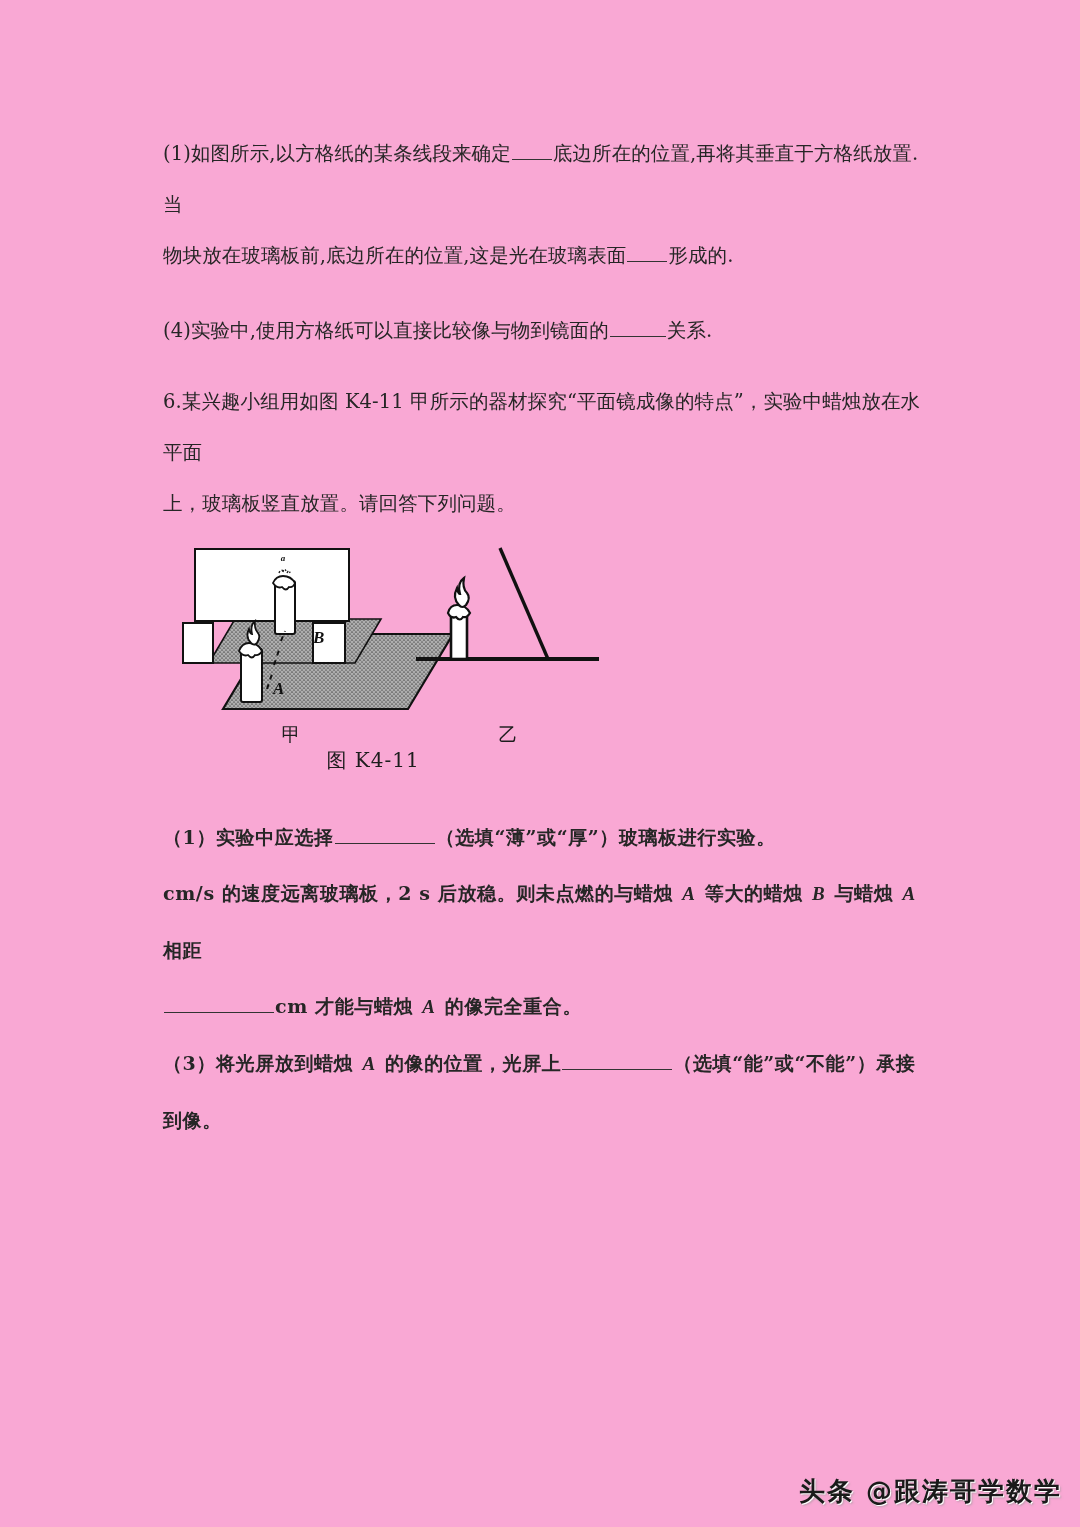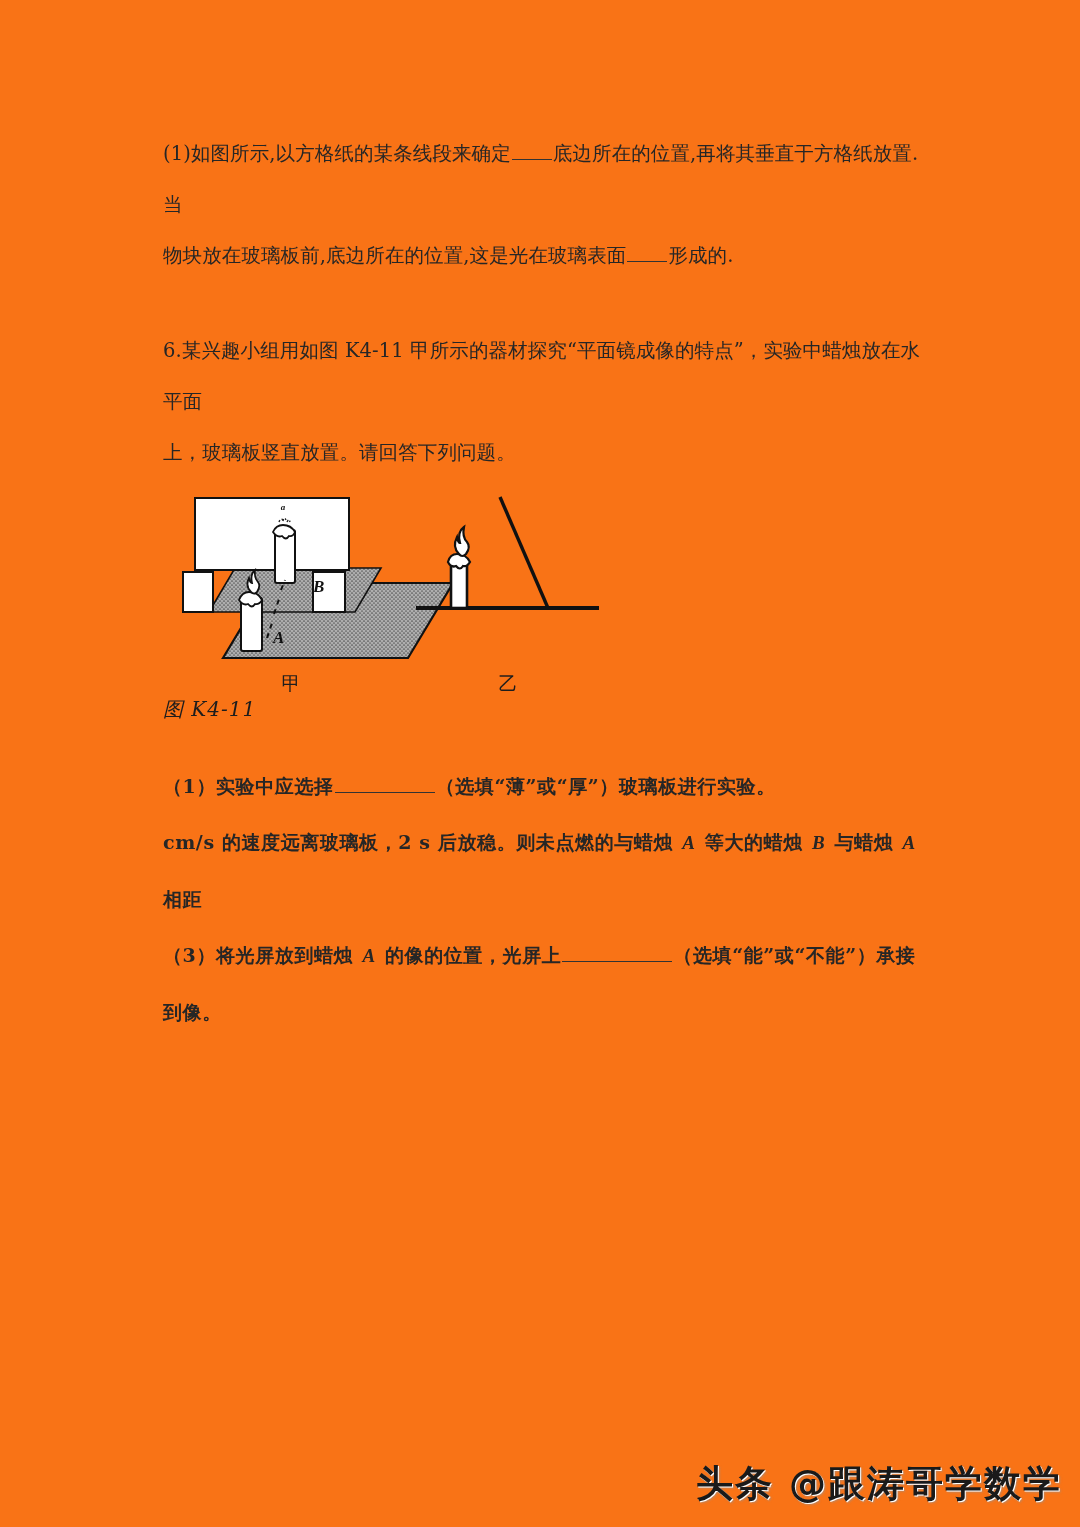--- a/index.html
+++ b/index.html
@@ -15,21 +15,21 @@
     font-family: "Liberation Serif", "DejaVu Serif", serif;
     color: #2a2a2a;
     overflow: hidden;
   }
 
   .page {
     position: absolute;
     left: 0; top: 0;
     width: 1080px;
     height: 1527px;
-    background: #f97316;
+    background: #f9a8d4;
   }
 
   .content {
     position: absolute;
     left: 163px;
     top: 128px;
     width: 764px;
   }
 
   
@@ -81,34 +81,33 @@
   
   .figure-wrap {
     position: relative;
     width: 764px;
     height: 250px;
     margin-top: 10px;
   }
   .figure-svg { display: block; }
 
   .fig-caption {
-    text-align: left;
+    text-align: center;
     font-size: 20px;
     font-family: "DejaVu Serif", "Liberation Serif", serif;
     color: #1d1d1d;
     letter-spacing: 1px;
-    font-style: italic;
   }
 
   
   .watermark {
     position: absolute;
     right: 18px;
     bottom: 18px;
-    font-size: 37px;
+    font-size: 26px;
     font-weight: bold;
     color: #1a1a1a;
     font-family: "DejaVu Sans", "Liberation Sans", sans-serif;
     letter-spacing: 2px;
     text-shadow: 1px 1px 0 #ffffff, 2px 2px 2px rgba(150,150,150,0.55);
     white-space: nowrap;
   }
 </style>
 </head>
 <body>
@@ -123,20 +122,23 @@
     </div>
 
     <div class="gap-sm"></div>
 
 
     <div class="gap-sm"></div>
 
 
     <div class="gap-sm"></div>
 
+    <div class="q-block">
+      <div class="para cjk"><span>(4)实验中,使用方格纸可以直接比较像与物到镜面的</span><span class="blank w56"></span><span>关系.</span></div>
+    </div>
 
     <div class="gap-md"></div>
 
     <div class="q-block">
       <div class="para cjk">6.某兴趣小组用如图 K4-11 甲所示的器材探究“平面镜成像的特点”，实验中蜡烛放在水平面</div>
       <div class="para cjk">上，玻璃板竖直放置。请回答下列问题。</div>
     </div>
 
     <div class="figure-wrap">
       <svg class="figure-svg" width="764" height="210" viewBox="0 0 764 210" xmlns="http://www.w3.org/2000/svg">
@@ -217,20 +219,21 @@
     </div>
 
     <div class="gap-md"></div>
 
     <div class="q-block">
       <div class="para wide cjk"><span>（1）实验中应选择</span><span class="blank w100"></span><span>（选填“薄”或“厚”）玻璃板进行实验。</span></div>
     </div>
 
     <div class="q-block">
       <div class="para wide cjk"><span>cm/s 的速度远离玻璃板，2 s 后放稳。则未点燃的与蜡烛 </span><span class="ital">A</span><span> 等大的蜡烛 </span><span class="ital">B</span><span> 与蜡烛 </span><span class="ital">A</span><span> 相距</span></div>
+      <div class="para wide cjk"><span class="blank w110"></span><span>cm 才能与蜡烛 </span><span class="ital">A</span><span> 的像完全重合。</span></div>
     </div>
 
     <div class="q-block">
       <div class="para wide cjk"><span>（3）将光屏放到蜡烛 </span><span class="ital">A</span><span> 的像的位置，光屏上</span><span class="blank w110"></span><span>（选填“能”或“不能”）承接到像。</span></div>
     </div>
 
   </div>
 
   <div class="watermark">头条 @跟涛哥学数学</div>
 

